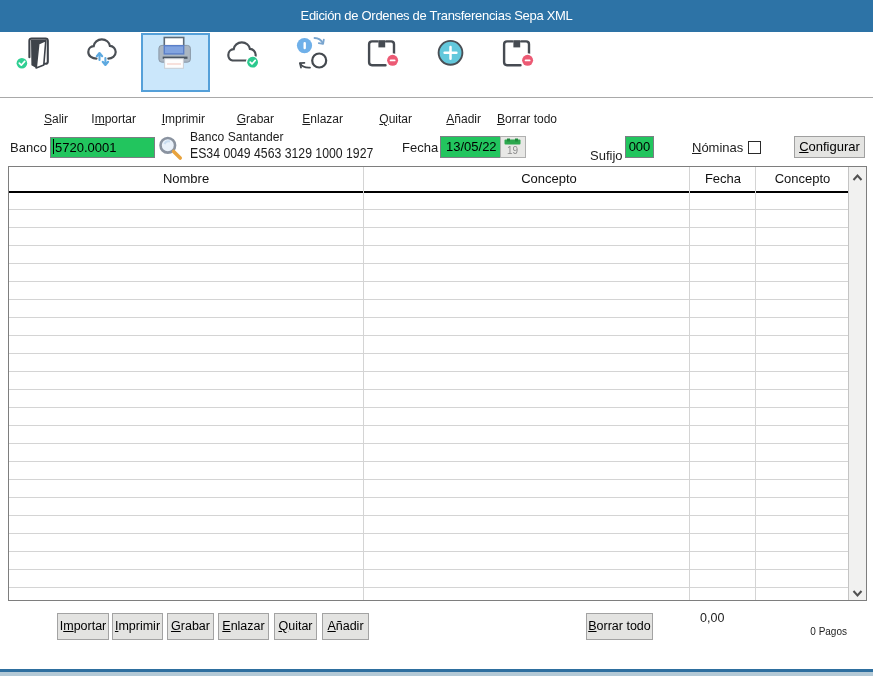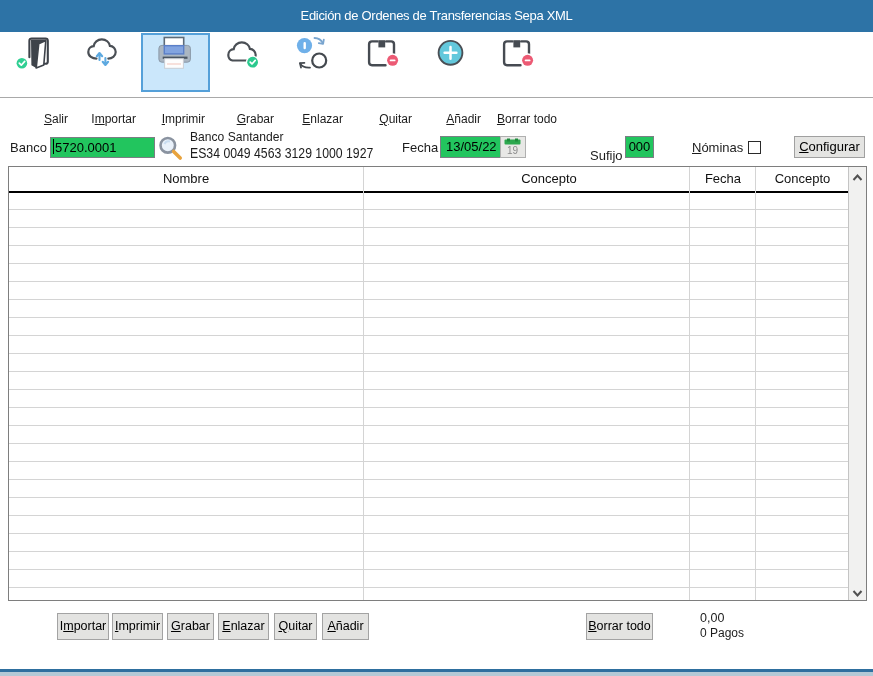--- a/index.html
+++ b/index.html
@@ -161,17 +161,17 @@
 
   <div class="bbtn" style="left:57px;  width:52px;">I<u>m</u>portar</div>
   <div class="bbtn" style="left:112px; width:51px;"><u>I</u>mprimir</div>
   <div class="bbtn" style="left:167px; width:47px;"><u>G</u>rabar</div>
   <div class="bbtn" style="left:218px; width:51px;"><u>E</u>nlazar</div>
   <div class="bbtn" style="left:274px; width:43px;"><u>Q</u>uitar</div>
   <div class="bbtn" style="left:322px; width:47px;"><u>A</u>ñadir</div>
   <div class="bbtn" style="left:586px; width:67px;"><u>B</u>orrar todo</div>
 
   <div class="abs lbl" style="left:700px; top:611px; width:147px; font-size:12.5px;">0,00</div>
-  <div class="abs lbl" style="left:700px; top:626px; width:147px; text-align:left; font-size:12px;">0 Pagos</div>
+  <div class="abs lbl" style="left:700px; top:626px; width:147px; text-align:right; font-size:10px;">0 Pagos</div>
 
   <div id="status1" class="abs"></div>
   <div id="status2" class="abs"></div>
 </div>
 
 </body></html>

